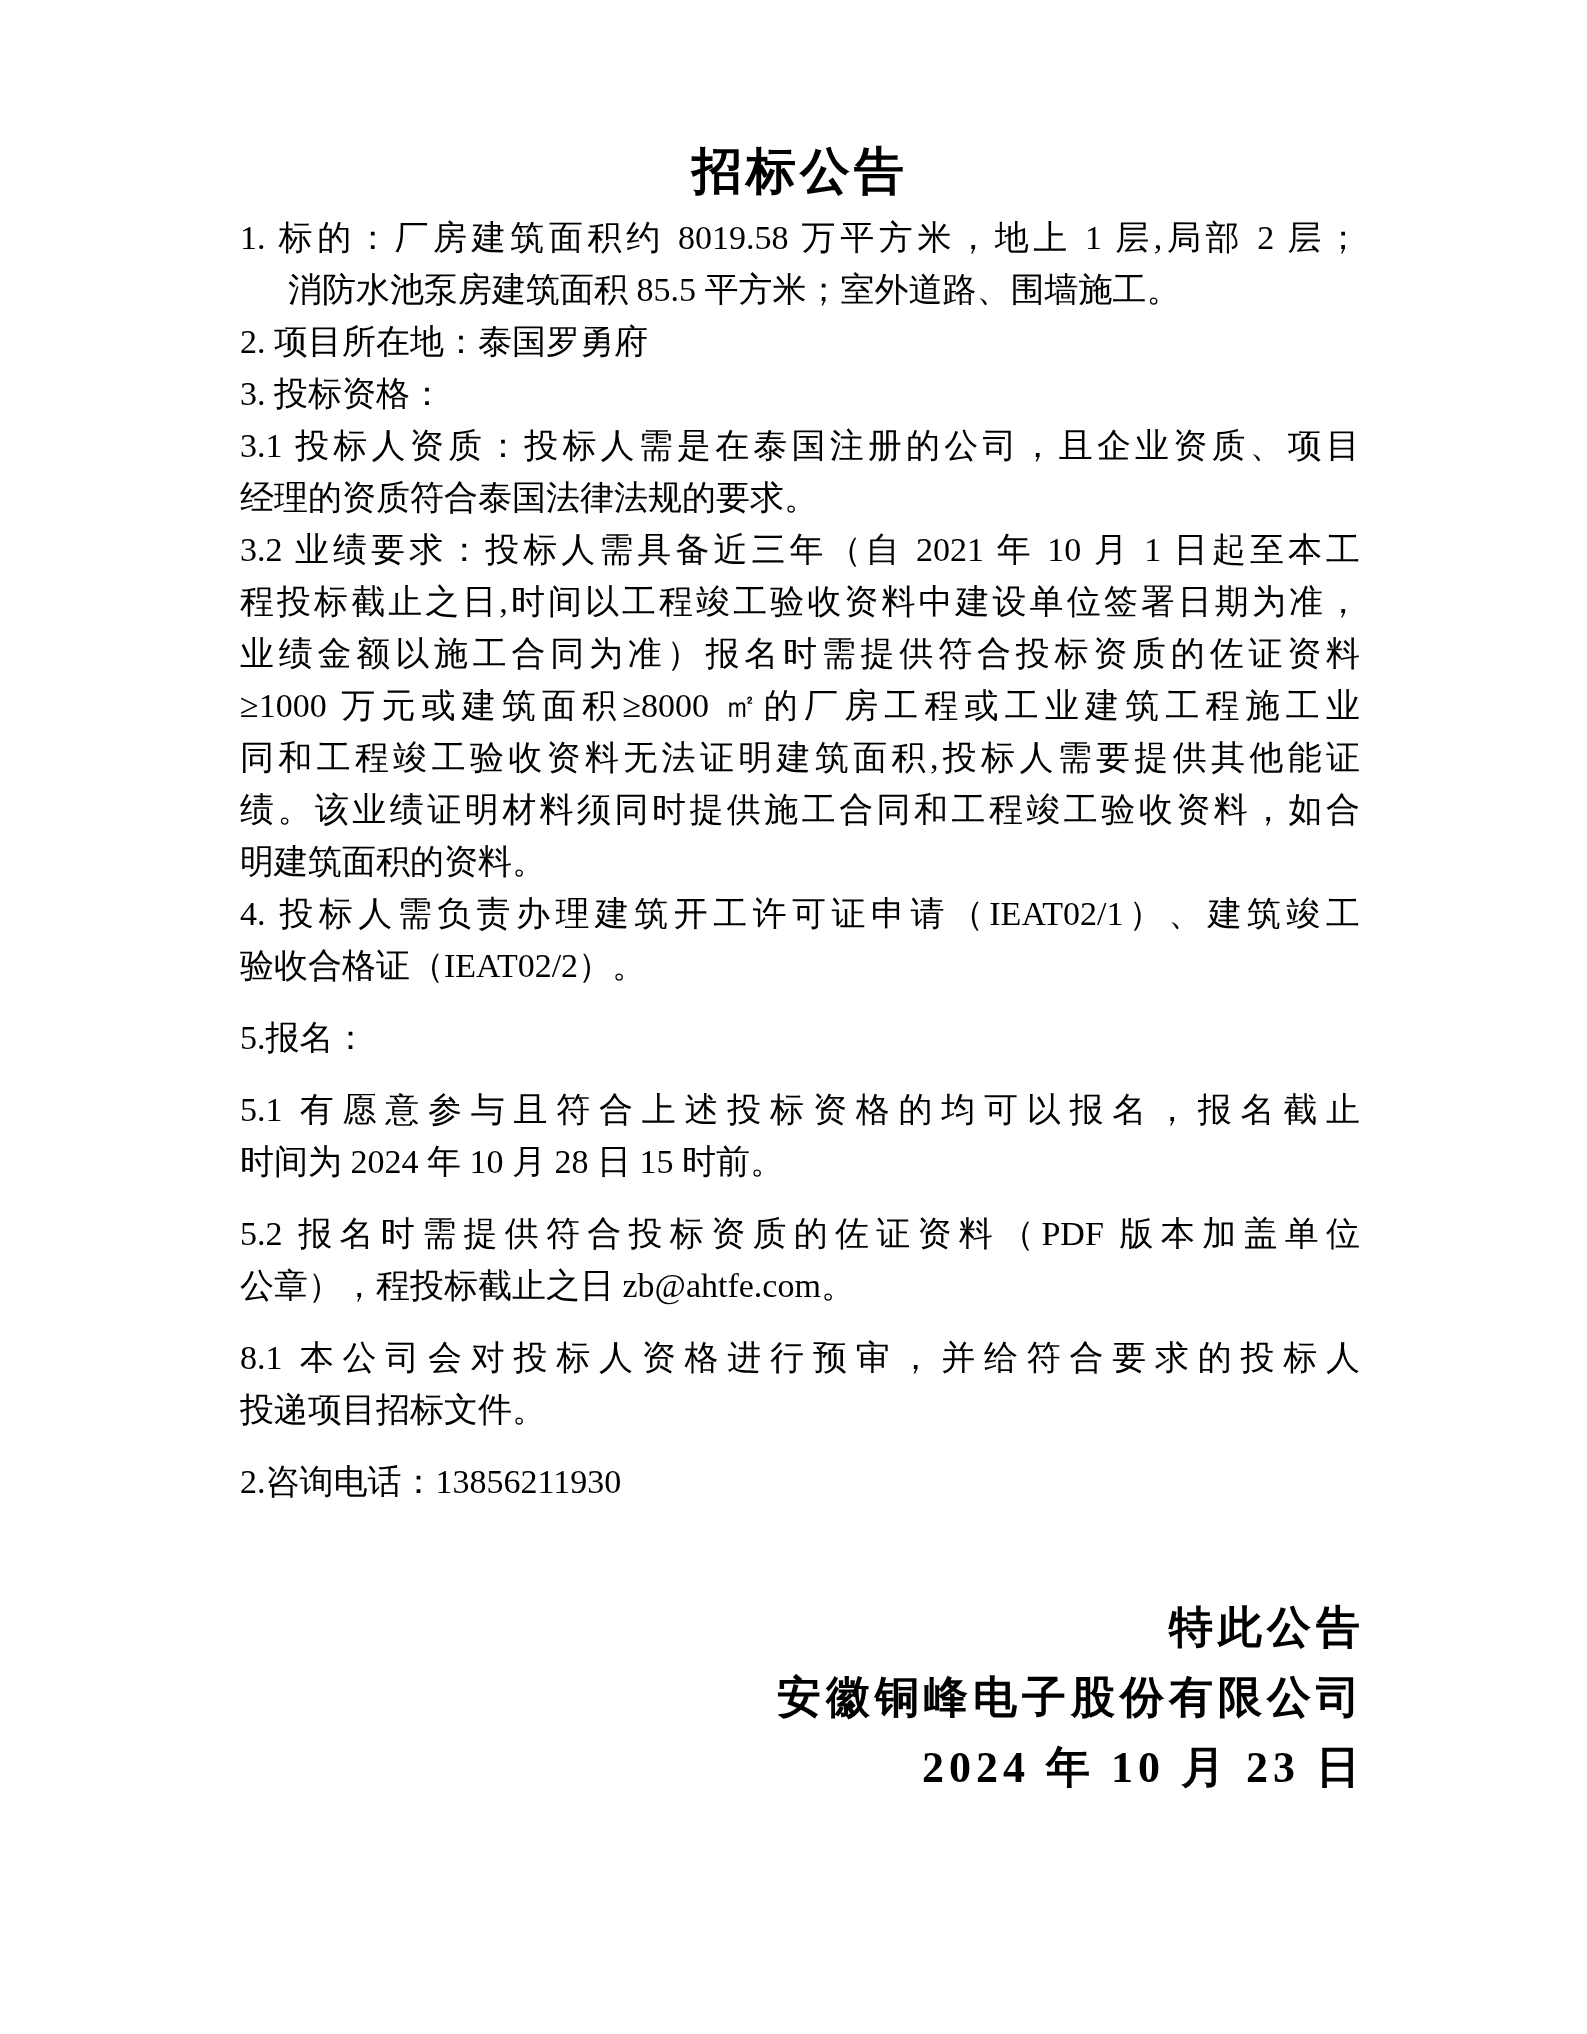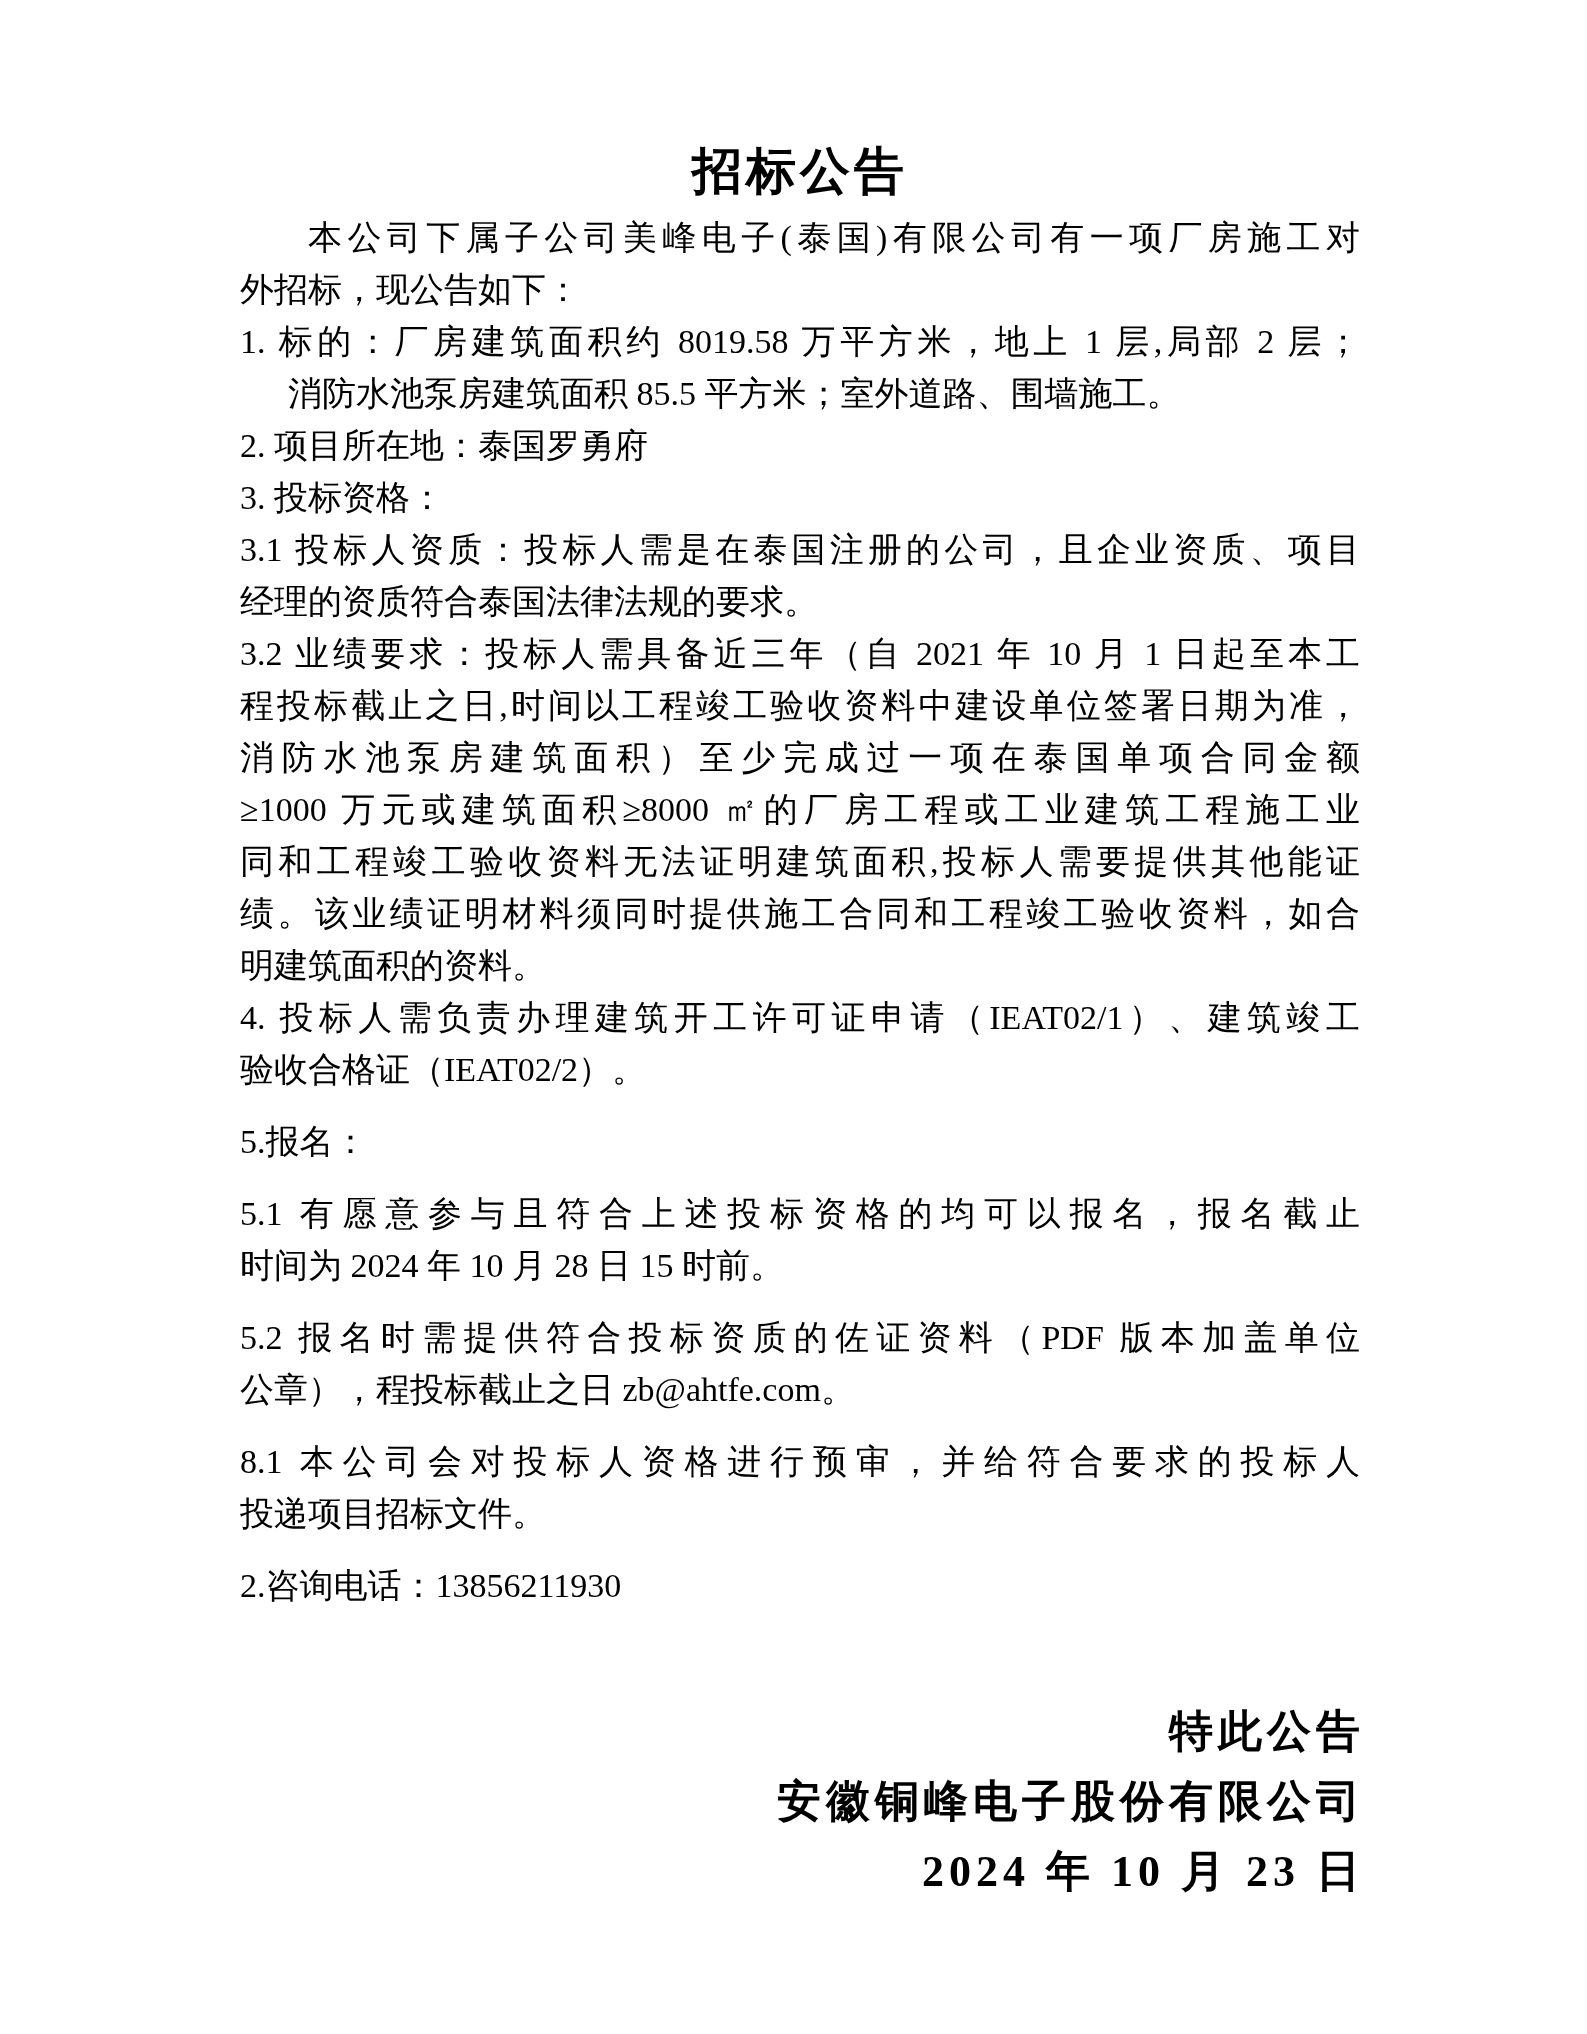--- a/index.html
+++ b/index.html
@@ -38,24 +38,20 @@
 </style>
 </head>
 <body>
 
 <div class="page">
 
   <h1 class="title">招标公告</h1>
 
   <div class="content">
 
-    <div class="para">
-      <div class="line fill indent2">本公司下属子公司美峰电子(泰国)有限公司有一项厂房施工对</div>
-      <div class="line">外招标，现公告如下：</div>
-    </div>
 
     <div class="para">
       <div class="line fill">1. 标的：厂房建筑面积约 8019.58 万平方米，地上 1 层,局部 2 层；</div>
       <div class="line hang">消防水池泵房建筑面积 85.5 平方米；室外道路、围墙施工。</div>
     </div>
 
     <div class="para">
       <div class="line">2. 项目所在地：泰国罗勇府</div>
     </div>
 
@@ -64,21 +60,21 @@
     </div>
 
     <div class="para">
       <div class="line fill">3.1 投标人资质：投标人需是在泰国注册的公司，且企业资质、项目</div>
       <div class="line">经理的资质符合泰国法律法规的要求。</div>
     </div>
 
     <div class="para">
       <div class="line fill">3.2 业绩要求：投标人需具备近三年（自 2021 年 10 月 1 日起至本工</div>
       <div class="line fill">程投标截止之日,时间以工程竣工验收资料中建设单位签署日期为准，</div>
-      <div class="line fill">消防水池泵房建筑面积）至少完成过一项在泰国单项合同金额</div>
+      <div class="line fill">业绩金额以施工合同为准）报名时需提供符合投标资质的佐证资料</div>
       <div class="line fill">≥1000 万元或建筑面积≥8000 ㎡的厂房工程或工业建筑工程施工业</div>
       <div class="line fill">同和工程竣工验收资料无法证明建筑面积,投标人需要提供其他能证</div>
       <div class="line fill">绩。该业绩证明材料须同时提供施工合同和工程竣工验收资料，如合</div>
       <div class="line">明建筑面积的资料。</div>
     </div>
 
     <div class="para">
       <div class="line fill">4.  投标人需负责办理建筑开工许可证申请（IEAT02/1）、建筑竣工</div>
       <div class="line">验收合格证（IEAT02/2）。</div>
     </div>

